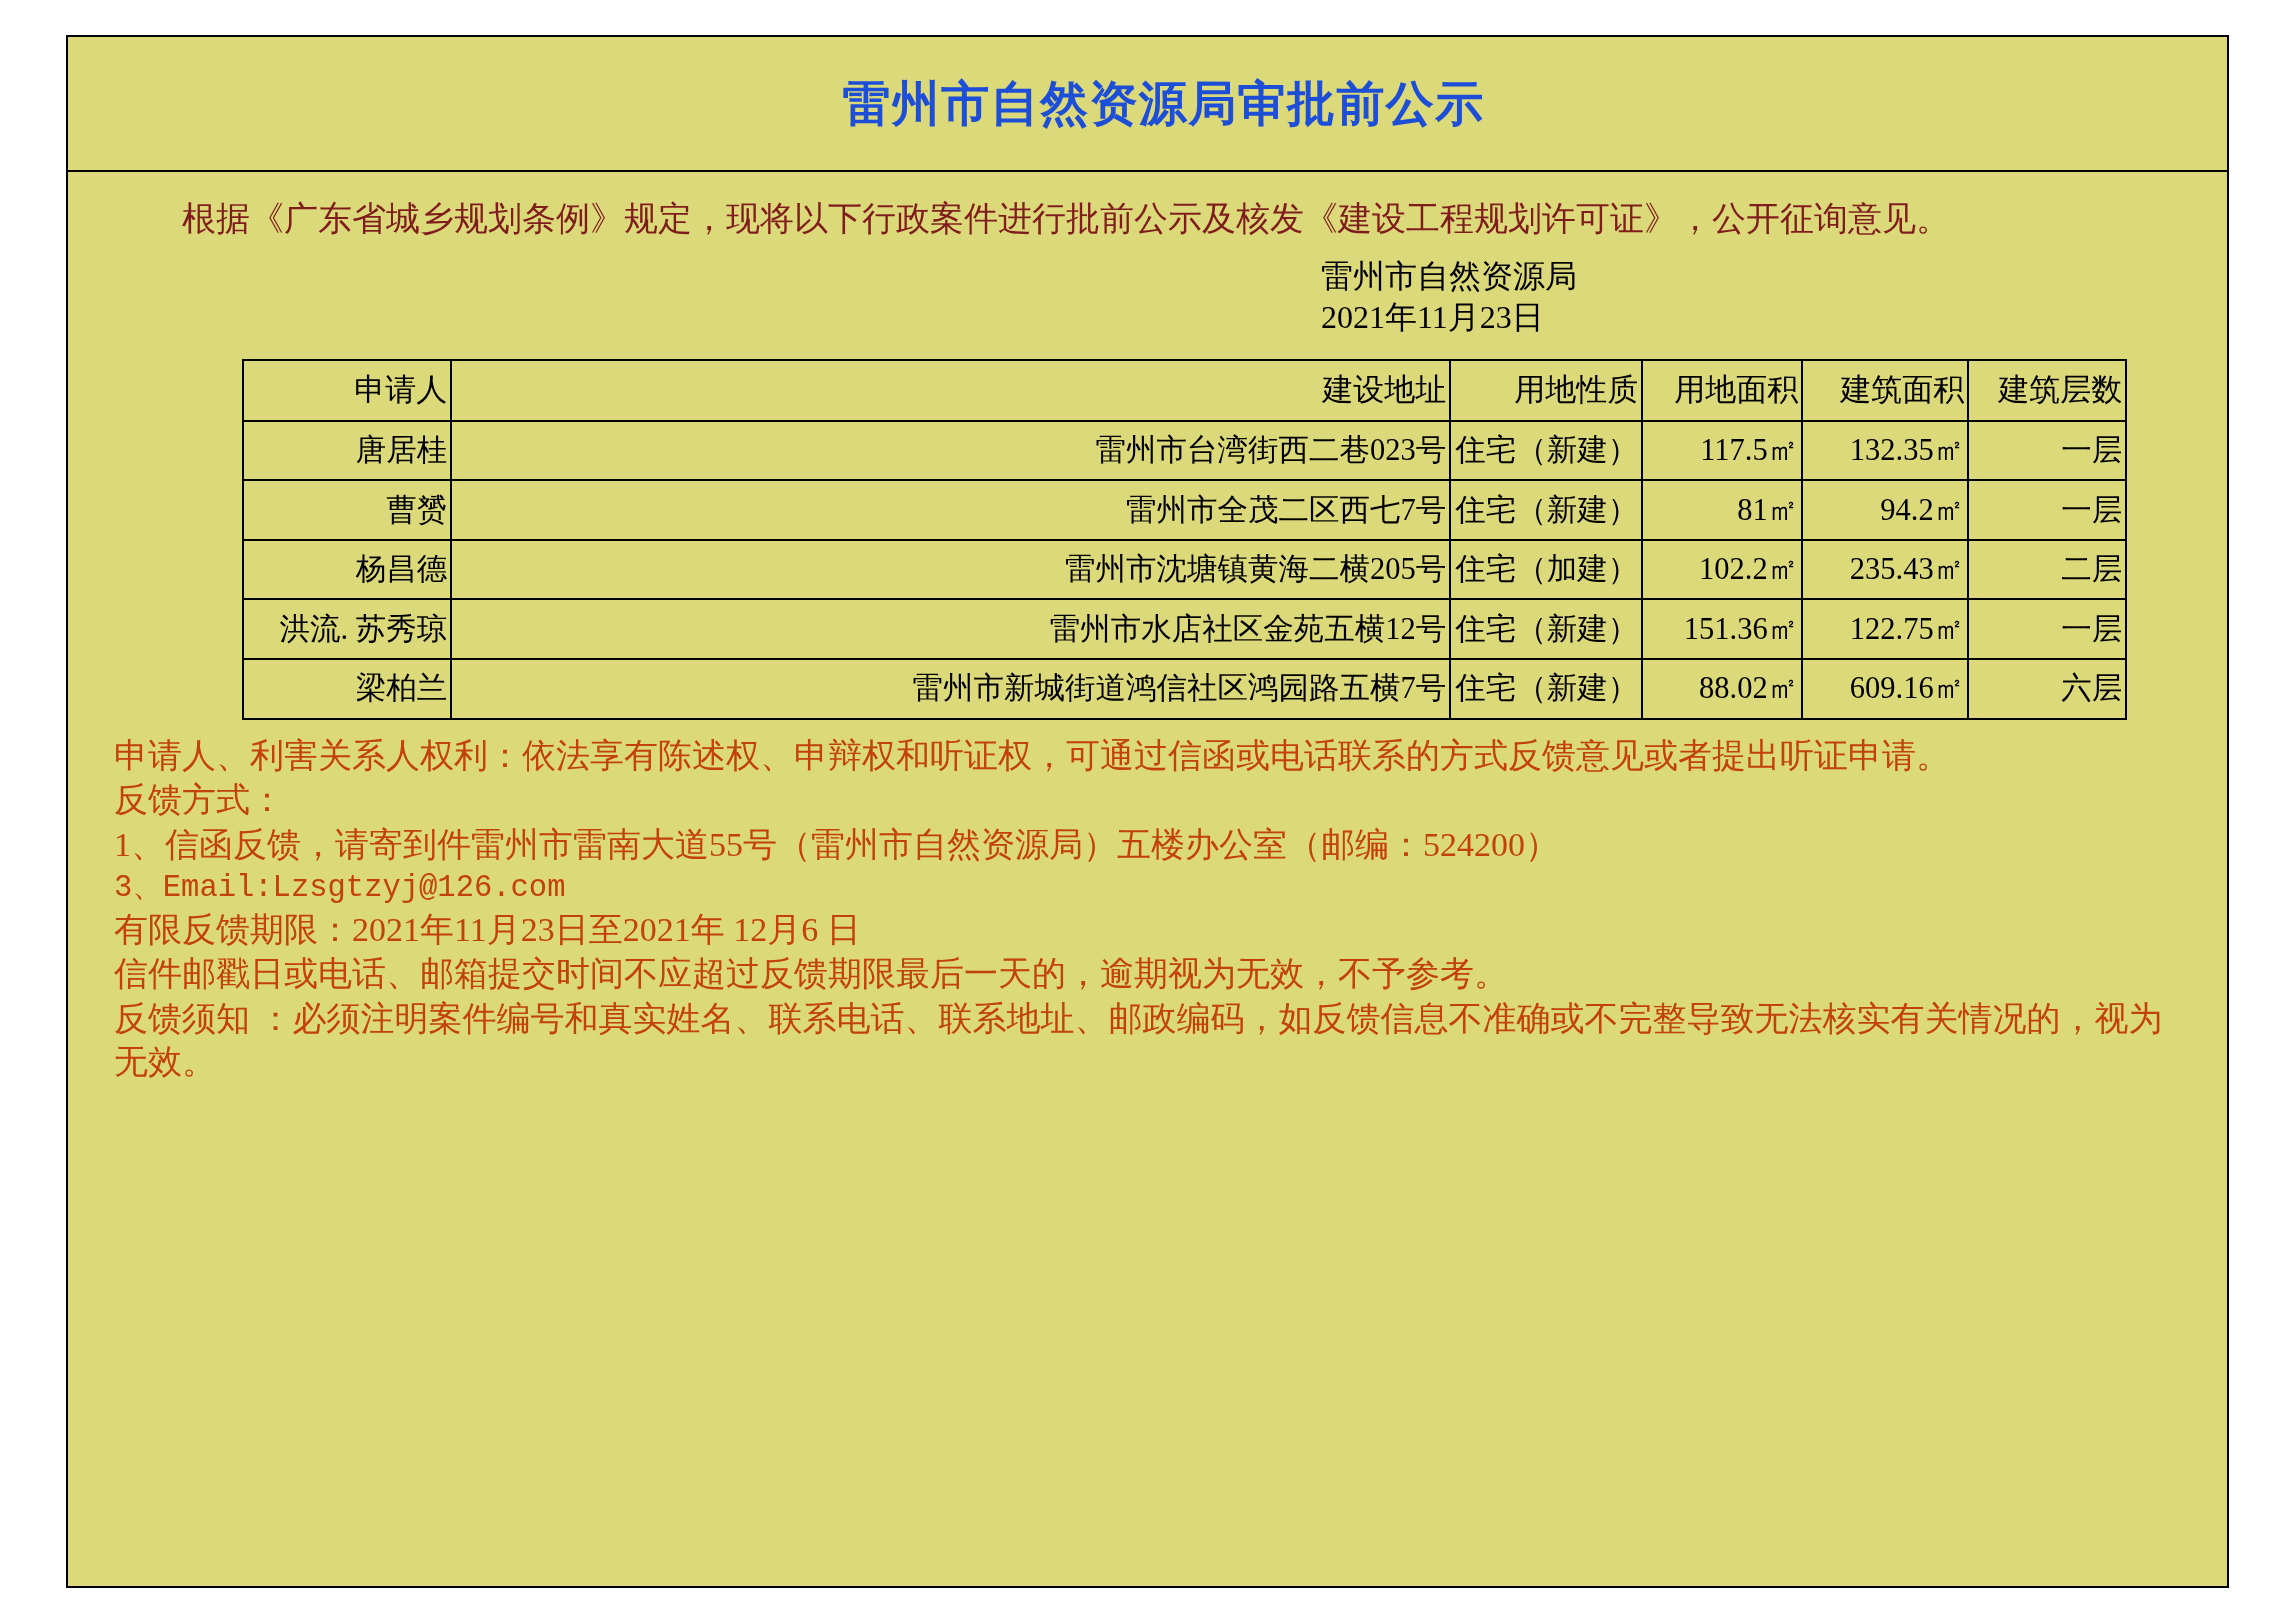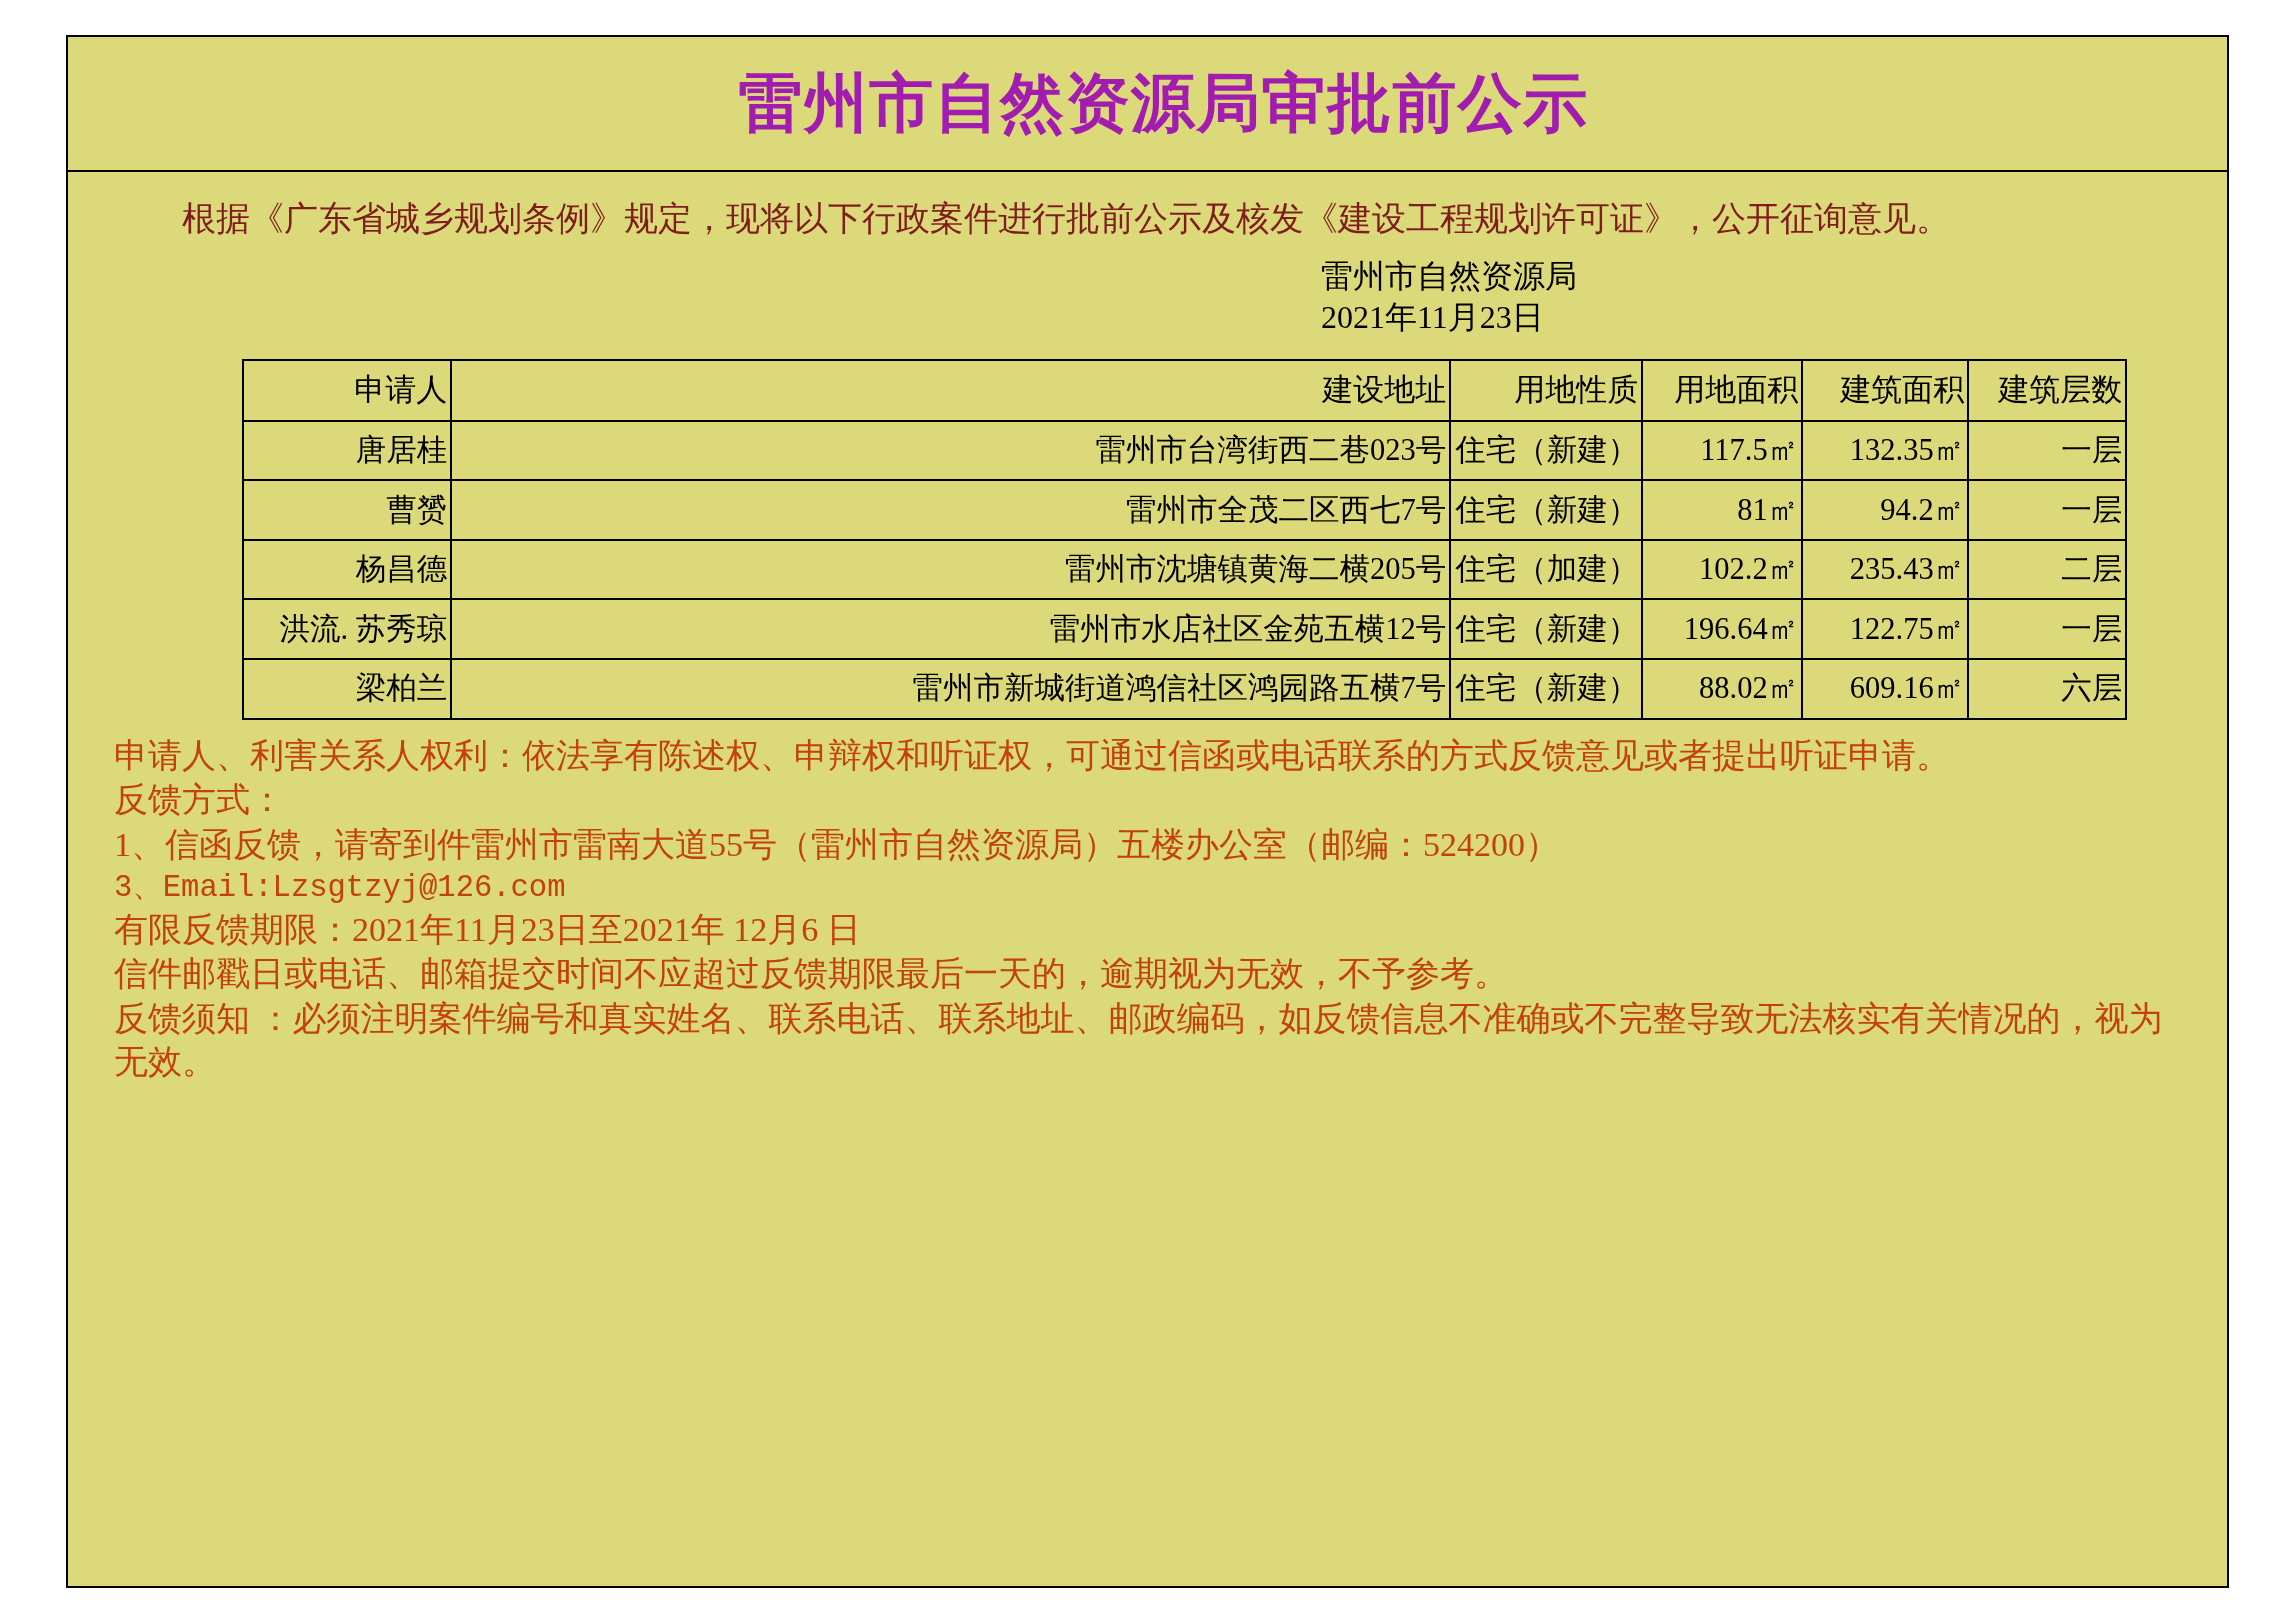--- a/index.html
+++ b/index.html
@@ -23,24 +23,24 @@
     box-sizing: border-box;
   }
   .title-bar {
     height: 133px;
     border-bottom: 2.1px solid #000000;
     display: flex;
     align-items: center;
     justify-content: center;
   }
   .title {
-    color: #a21caf;
+    color: #1d4ed8;
     font-family: "Liberation Sans", "DejaVu Sans", sans-serif;
     font-weight: bold;
-    font-size: 64px;
+    font-size: 48px;
     letter-spacing: 1.4px;
     white-space: nowrap;
     margin-left: 32px;
   }
   .body-area {
     padding: 23.6px 46px 0 46px;
   }
   .intro {
     font-size: 34px;
     line-height: 1.33;
@@ -150,21 +150,21 @@
           <td>雷州市沈塘镇黄海二横205号</td>
           <td>住宅（加建）</td>
           <td><span>102.2</span><span>㎡</span></td>
           <td><span>235.43</span><span>㎡</span></td>
           <td>二层</td>
         </tr>
         <tr>
           <td class="small-name">洪流. 苏秀琼</td>
           <td>雷州市水店社区金苑五横12号</td>
           <td>住宅（新建）</td>
-          <td><span>196.64</span><span>㎡</span></td>
+          <td><span>151.36</span><span>㎡</span></td>
           <td><span>122.75</span><span>㎡</span></td>
           <td>一层</td>
         </tr>
         <tr>
           <td>梁柏兰</td>
           <td>雷州市新城街道鸿信社区鸿园路五横7号</td>
           <td>住宅（新建）</td>
           <td><span>88.02</span><span>㎡</span></td>
           <td><span>609.16</span><span>㎡</span></td>
           <td>六层</td>

